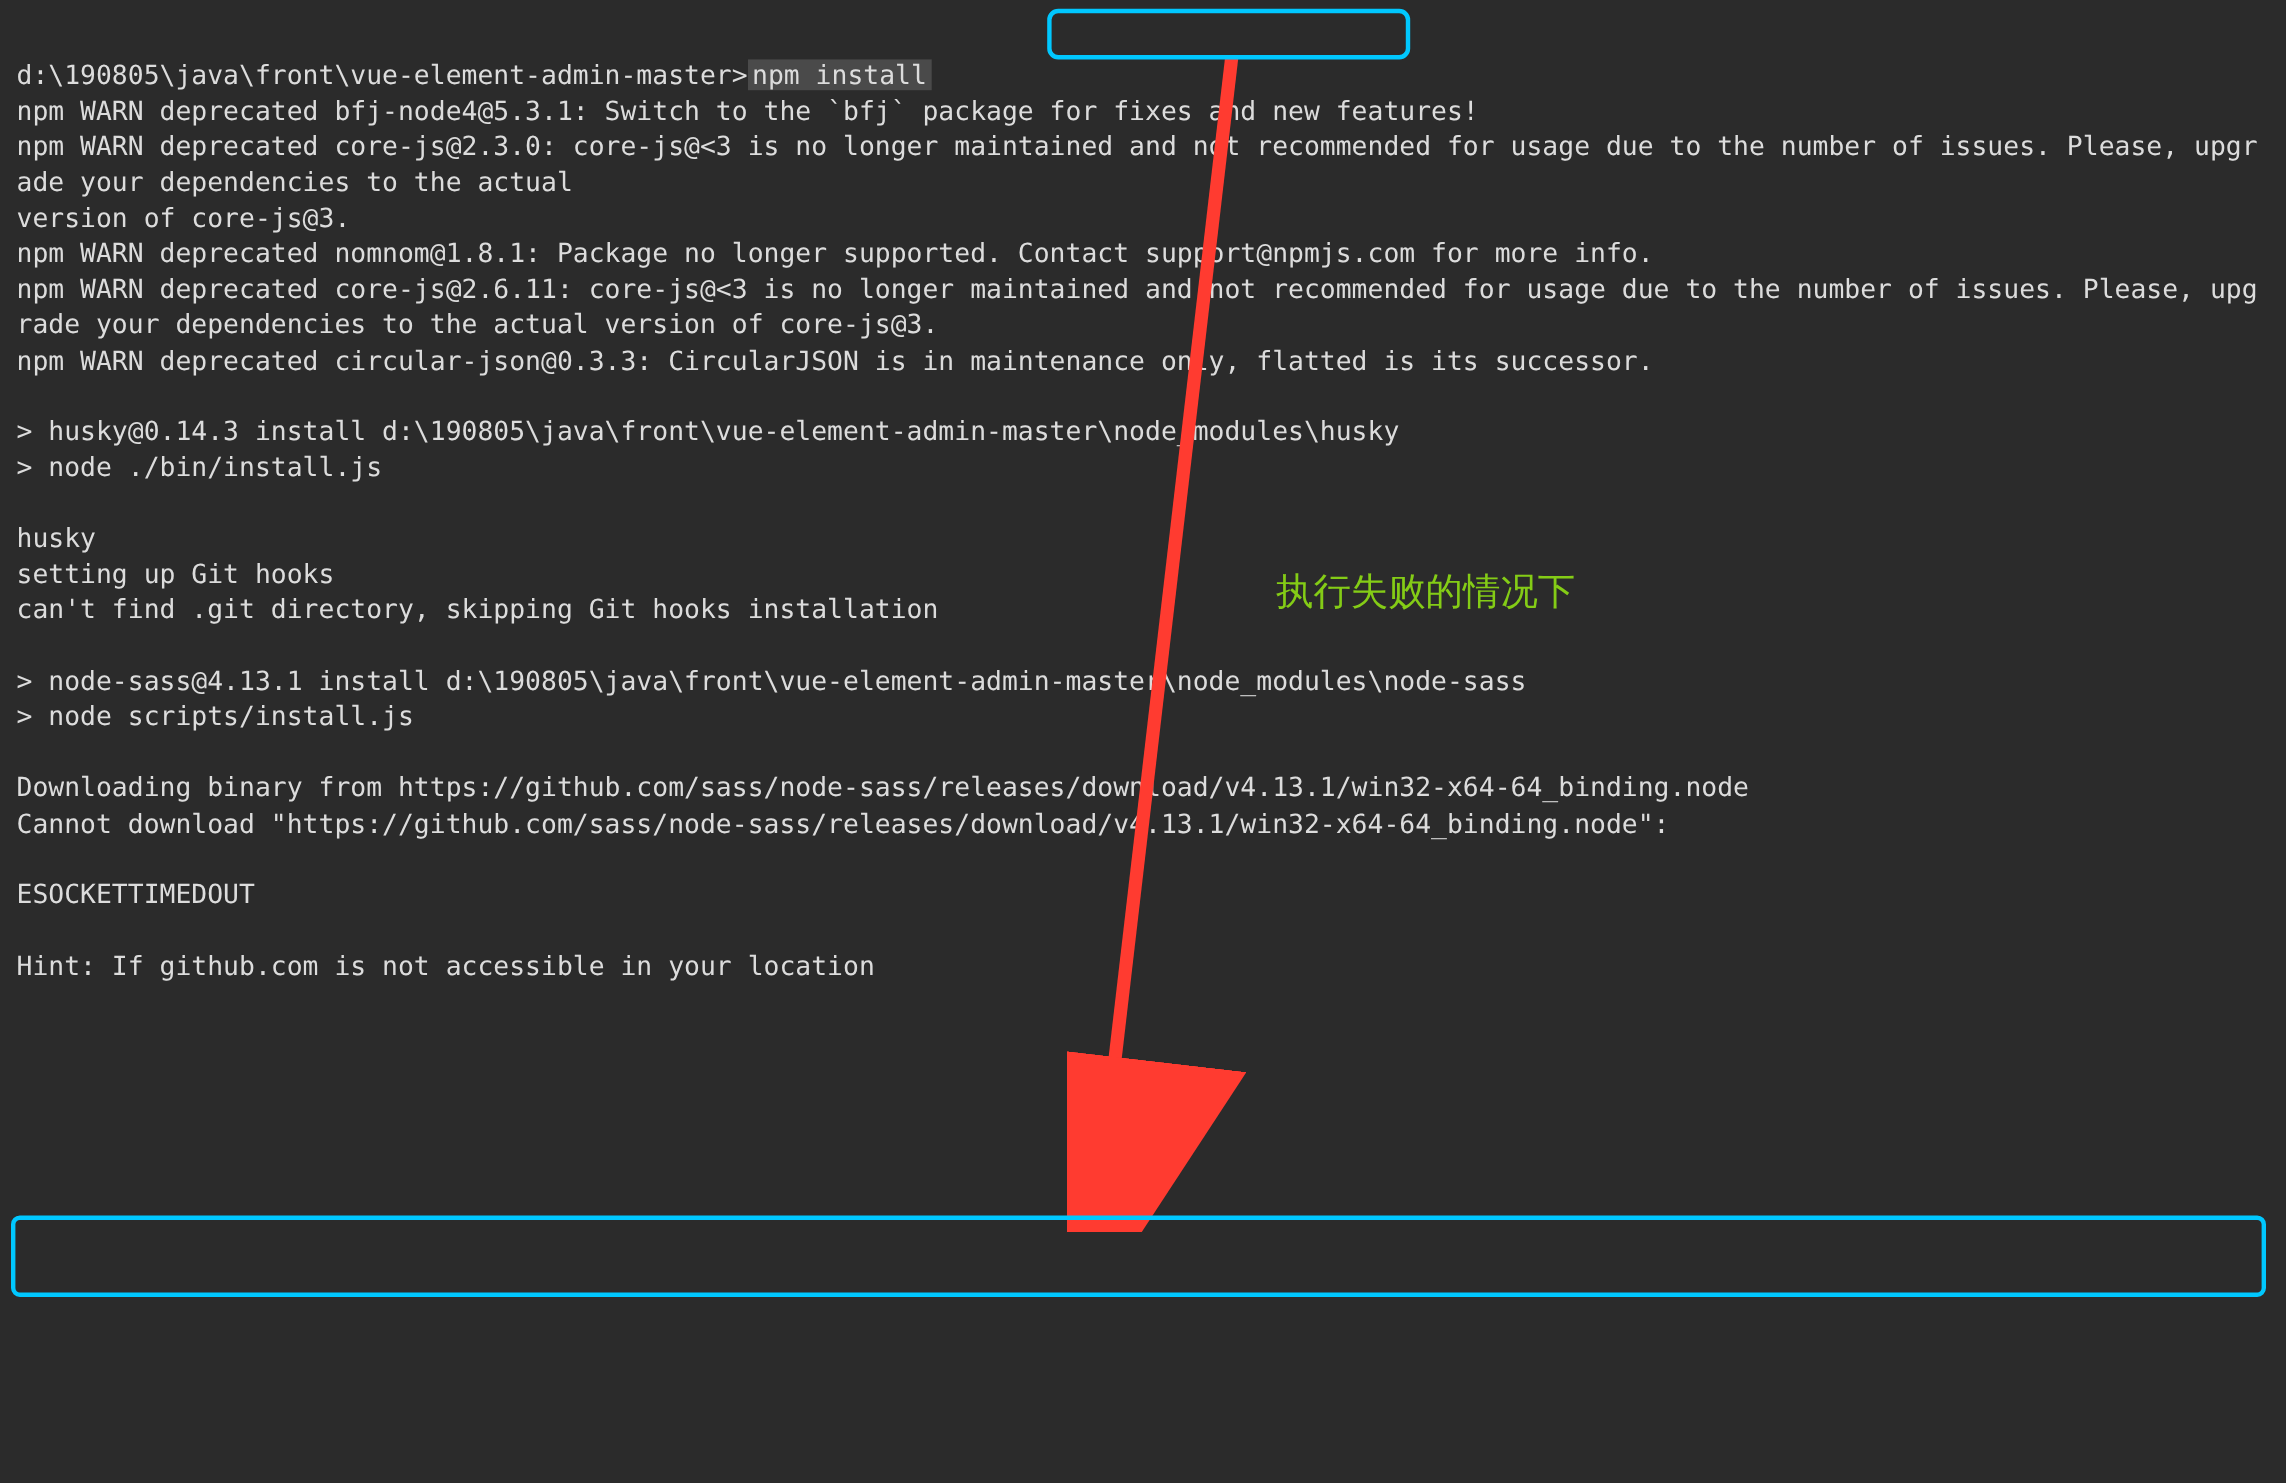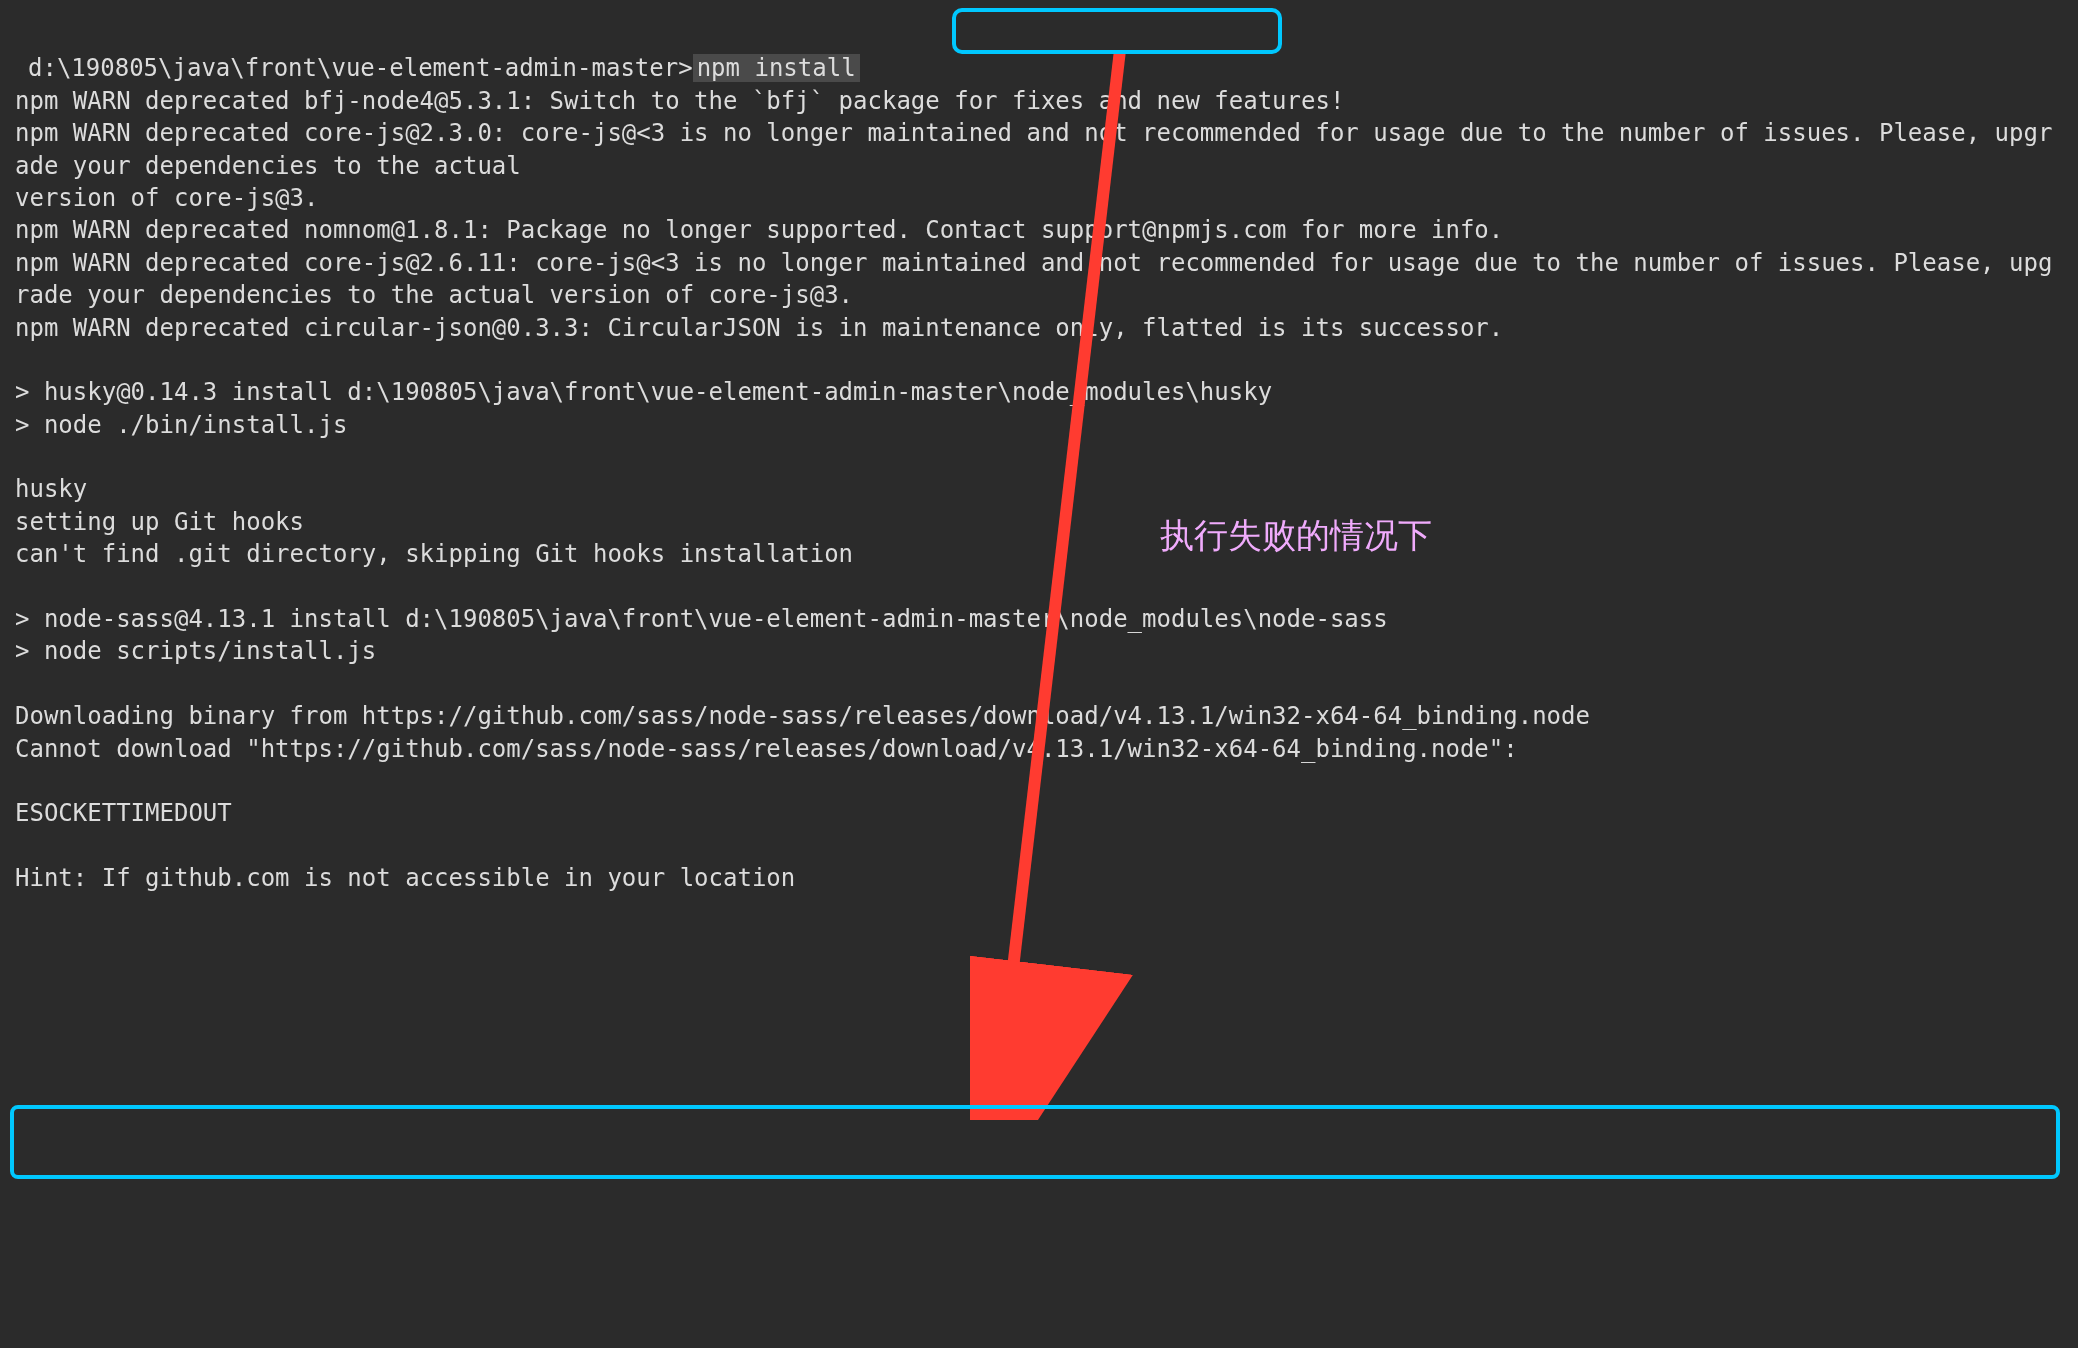--- a/index.html
+++ b/index.html
@@ -17,21 +17,20 @@
       position: relative;
       min-height: 1348px;
       width: 2078px;
     }
     .terminal {
       white-space: pre-wrap;
       word-break: break-all;
     }
     .prompt-line {
       position: relative;
-      margin-left: 13px;
     }
     .highlight-box-top {
       position: absolute;
       top: 8px;
       left: 952px;
       width: 330px;
       height: 46px;
       border: 4px solid #00c8ff;
       border-radius: 10px;
       background: transparent;
@@ -56,23 +55,23 @@
       position: absolute;
       top: 50px;
       left: 970px;
       z-index: 5;
       pointer-events: none;
     }
     .annotation-text {
       position: absolute;
       top: 516px;
       left: 1160px;
-      color: #f0abfc;
+      color: #84cc16;
       font-size: 34px;
-      font-family: Liberation Mono, monospace;
+      font-family: Liberation Sans, sans-serif;
       z-index: 15;
     }
     .line {
       display: block;
     }
   </style>
 </head>
 <body>
 
 <div class="highlight-box-top"></div>

